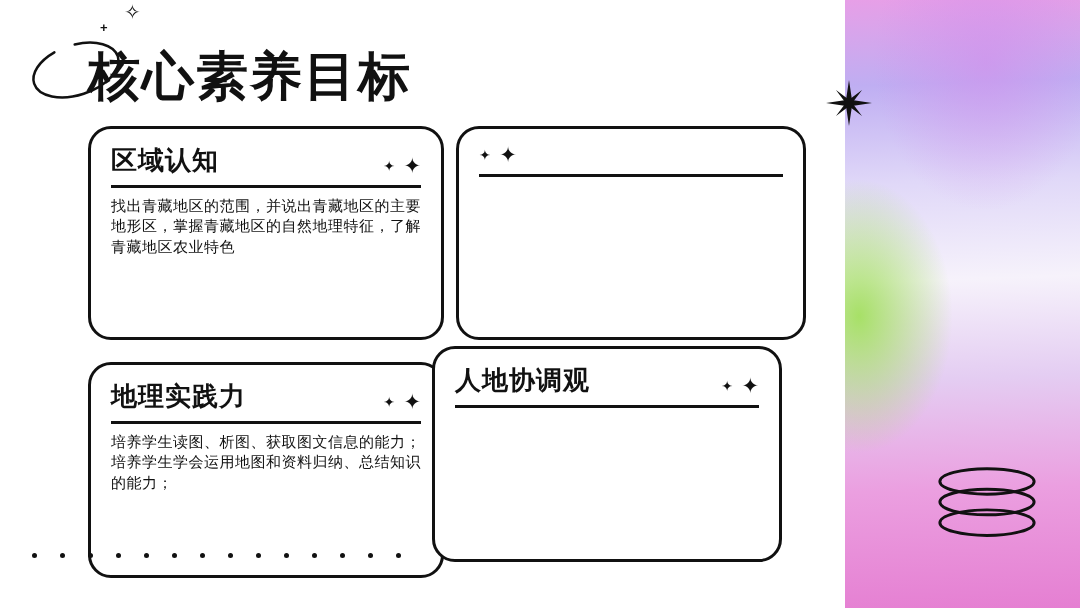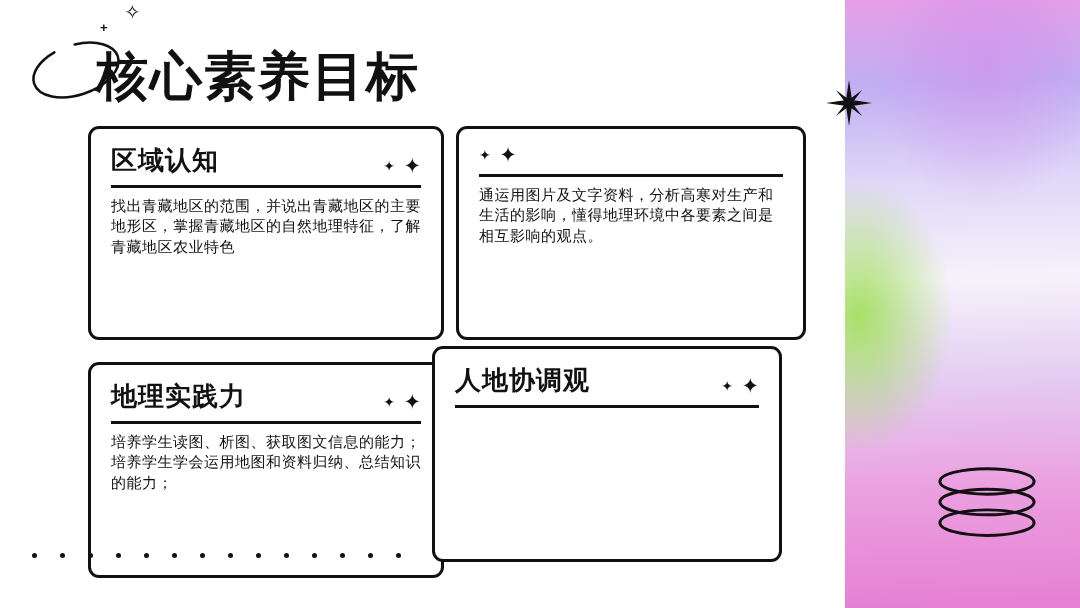--- a/index.html
+++ b/index.html
@@ -29,28 +29,28 @@
   .coil svg { width:100%; height:100%; }
 
   
   .sketch-circle { position:absolute; left:26px; top:34px; width:100px; height:70px; }
   .sketch-circle svg { width:100%; height:100%; }
 
   .sparkle-top { position:absolute; left:124px; top:0px; font-size:20px; color:#111; }
   .plus-top { position:absolute; left:100px; top:20px; font-size:13px; color:#111; font-weight:bold; }
 
   .title {
-    position:absolute; left:96px; top:42px;
+    position:absolute; left:88px; top:42px;
     font-size:52px; font-weight:bold; letter-spacing:2px; color:#111;
   }
 
   
   .card {
     position:absolute; background:#ffffff; border:3px solid #111;
-    border-radius:11px; padding:14px 20px 10px 20px;
+    border-radius:23px; padding:14px 20px 10px 20px;
   }
   .card.c1 { left:88px;  top:126px; width:356px; height:214px; }
   .card.c2 { left:456px; top:126px; width:350px; height:214px; }
   .card.c3 { left:88px;  top:362px; width:356px; height:216px; }
   .card.c4 { left:432px; top:346px; width:350px; height:216px; }
 
   .card-head {
     display:flex; align-items:flex-end; justify-content:space-between;
     border-bottom:3px solid #111; padding-bottom:7px; margin-bottom:8px;
   }
@@ -109,21 +109,20 @@
     <p class="card-body">找出青藏地区的范围，并说出青藏地区的主要地形区，掌握青藏地区的自然地理特征，了解青藏地区农业特色</p>
   </section>
 
   <section class="card c2">
     <div class="card-head">
       <span class="stars">
         <span class="star-sm">✦</span>
         <span class="star-lg">✦</span>
       </span>
     </div>
-    <p class="card-body">通运用图片及文字资料，分析高寒对生产和生活的影响，懂得地理环境中各要素之间是相互影响的观点。</p>
   </section>
 
   <section class="card c3">
     <div class="card-head">
       <h2 class="card-heading">地理实践力</h2>
       <span class="stars">
         <span class="star-sm">✦</span>
         <span class="star-lg">✦</span>
       </span>
     </div>

